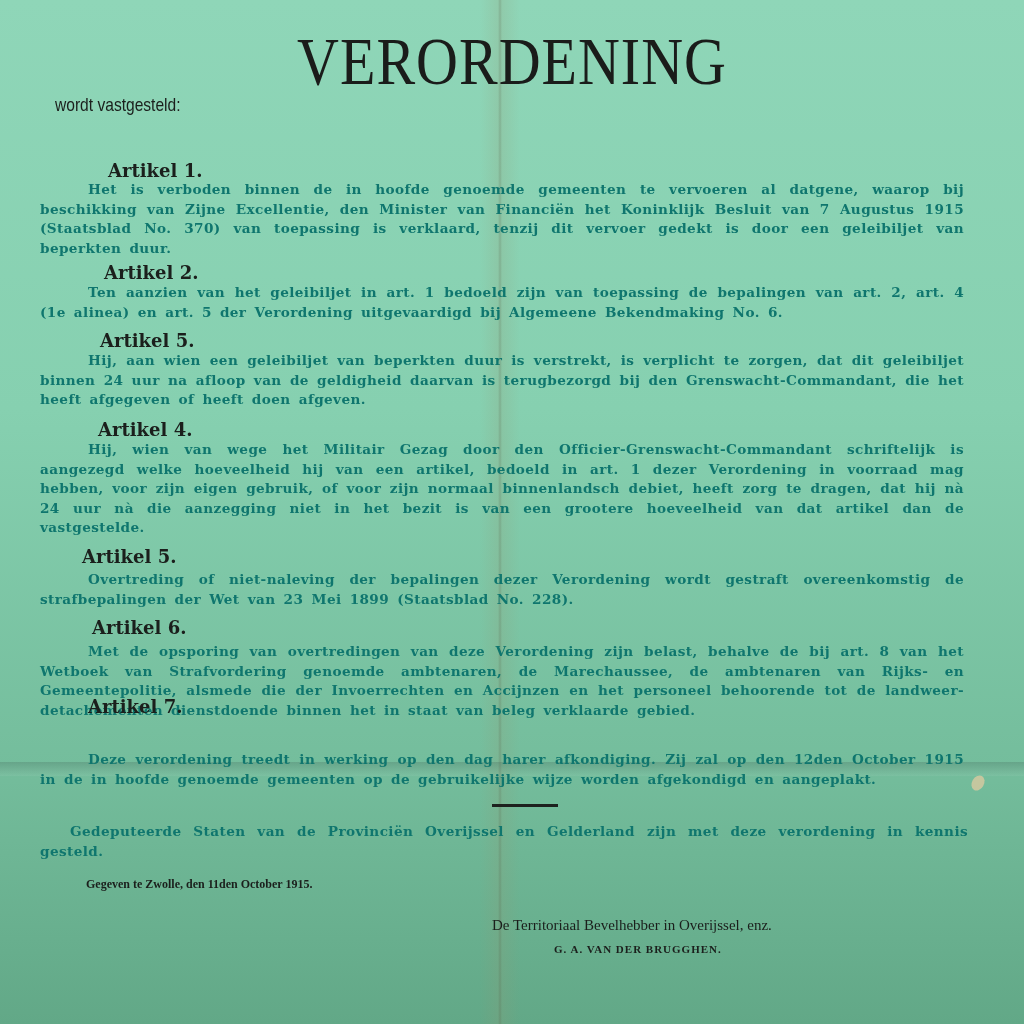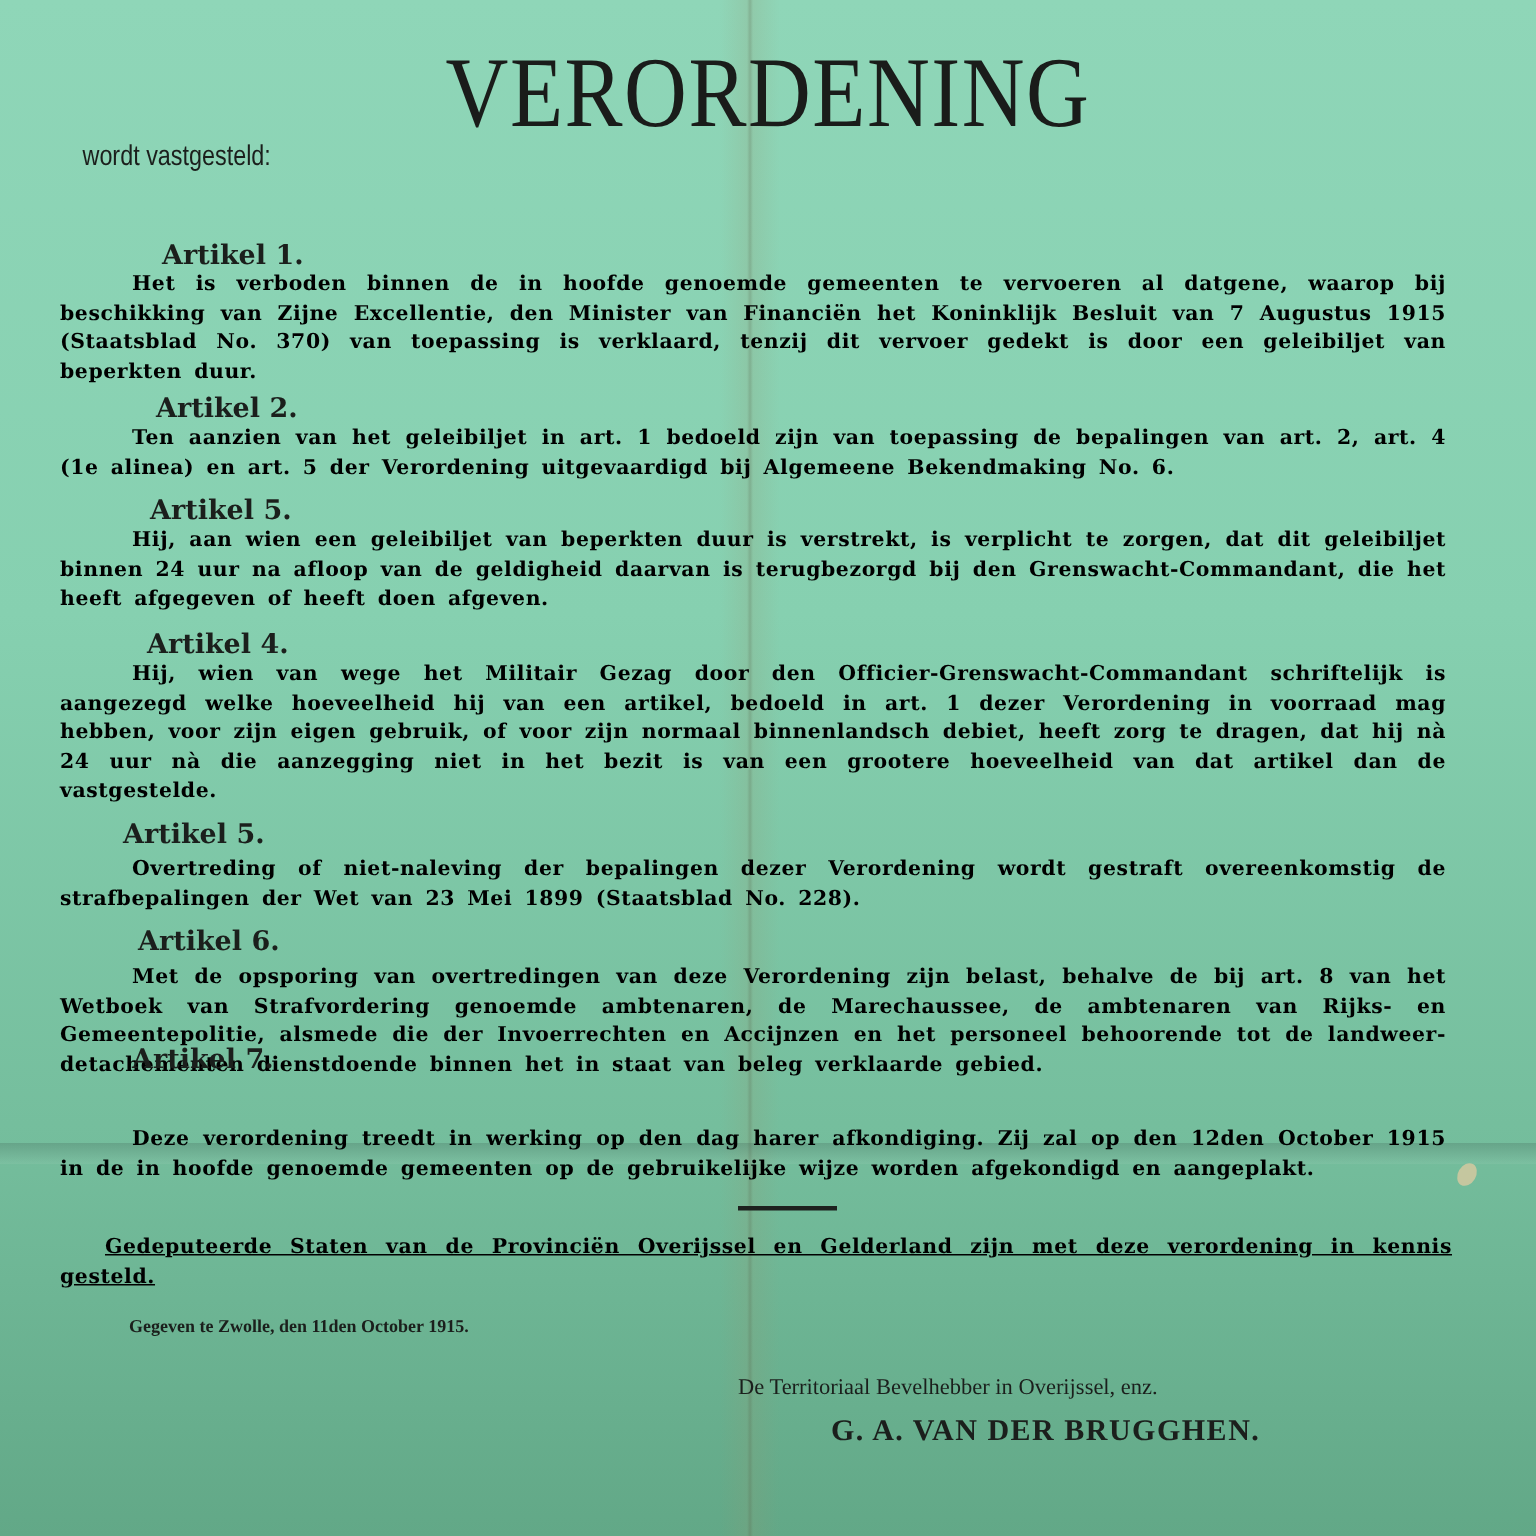--- a/index.html
+++ b/index.html
@@ -22,44 +22,44 @@
     .title {
       position: absolute; left: 0; width: 1024px; top: 28px; text-align: center;
       font-family: "Liberation Serif", serif; font-size: 58px; letter-spacing: 1px;
       transform: scaleY(1.15); color: #1a1c1a;
     }
     .intro {
       position: absolute; left: 55px; top: 94px;
       font-family: "Liberation Sans", sans-serif; font-size: 19px; transform: scaleX(0.82); transform-origin: left;
     }
     .body-text {
-      font-family: "DejaVu Serif", serif; font-weight: bold; font-size: 13.6px; color: #000000;
+      font-family: "DejaVu Serif", serif; font-weight: bold; font-size: 13.6px; color: #0f766e;
     }
     .art-head { position: absolute; font-family: "DejaVu Serif", serif; font-weight: bold; font-size: 18px; }
     .para {
       position: absolute; left: 40px; width: 924px;
       text-align: justify; line-height: 19.6px; letter-spacing: 0.4px; word-spacing: 3px;
     }
     .para .indent { display: inline-block; width: 48px; }
     .rule { position: absolute; left: 492px; top: 804px; width: 66px; height: 3px; background: #1d211e; }
     .closing {
       position: absolute; left: 40px; width: 928px; top: 822px;
-      text-align: justify; line-height: 19.6px; letter-spacing: 0.4px; word-spacing: 4px; text-decoration: underline;
+      text-align: justify; line-height: 19.6px; letter-spacing: 0.4px; word-spacing: 4px;
     }
     .given {
       position: absolute; left: 86px; top: 877px;
       font-family: "Liberation Serif", serif; font-weight: bold; font-size: 12px;
     }
     .office {
       position: absolute; left: 492px; top: 917px;
       font-family: "Liberation Serif", serif; font-weight: normal; font-size: 15px;
     }
     .signatory {
       position: absolute; left: 554px; top: 943px; letter-spacing: 1px;
-      font-family: "Liberation Serif", serif; font-weight: bold; font-size: 20px;
+      font-family: "Liberation Serif", serif; font-weight: bold; font-size: 11px;
     }
     .stain { position: absolute; left: 972px; top: 775px; width: 12px; height: 16px; border-radius: 50%; background: #d9c9a0; opacity: .8; transform: rotate(30deg); }
   </style>
 </head>
 <body>
 
 <div class="fold-v"></div>
 <div class="fold-h"></div>
 <div class="stain"></div>
 

